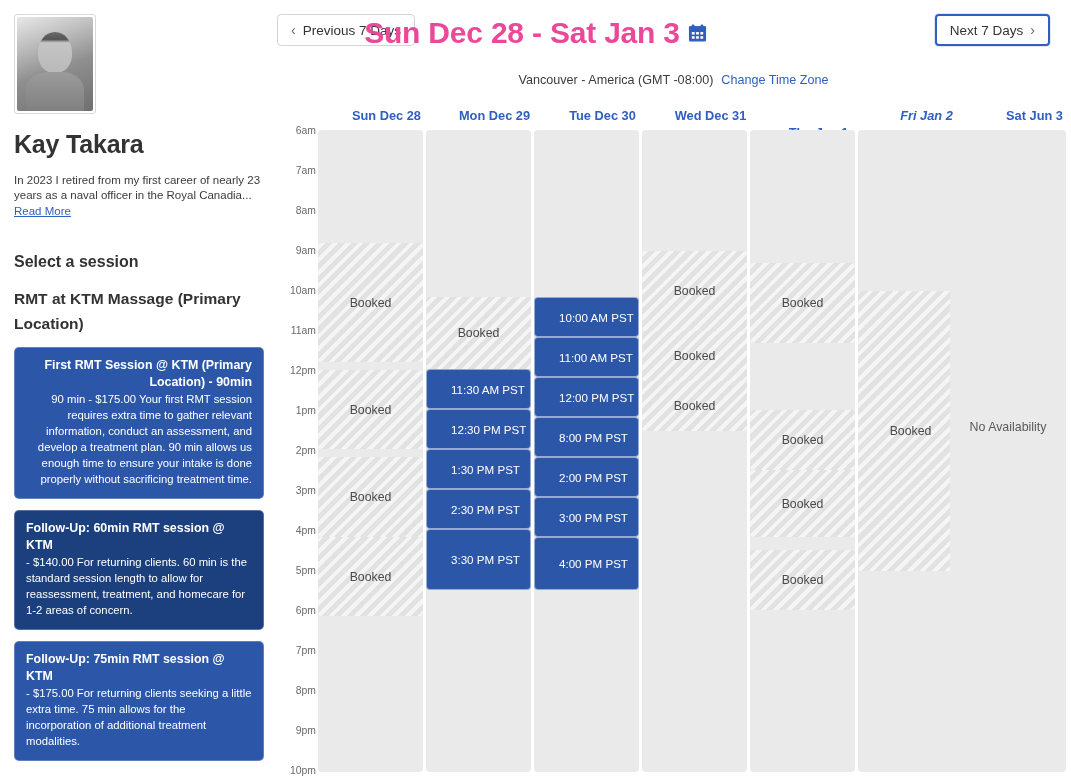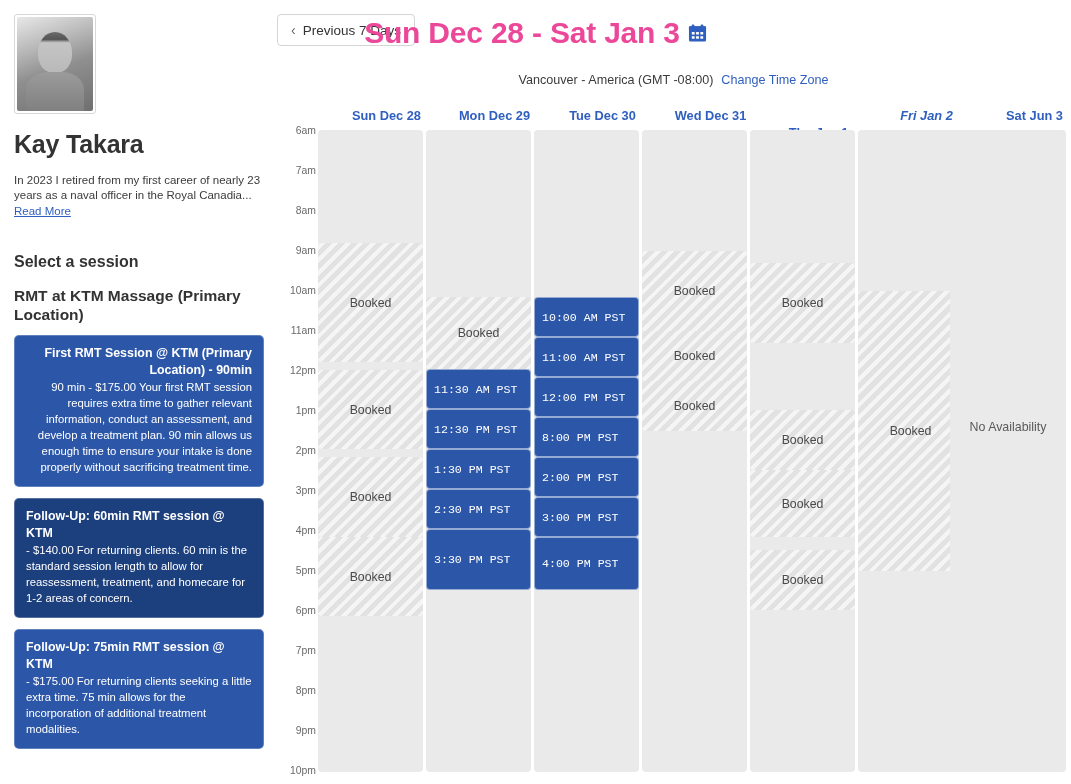--- a/index.html
+++ b/index.html
@@ -79,21 +79,21 @@
     margin-top: 34px;
     font-size: 16px;
     font-weight: bold;
     color: #333333;
   }
   #service-group-title {
     margin-top: 15px;
     font-size: 15.5px;
     font-weight: bold;
     color: #333333;
-    line-height: 19px;
+    line-height: 25px;
   }
 
   .session-card {
     margin-top: 11px;
     border-radius: 5px;
     padding: 9px 11px 11px 11px;
     color: #ffffff;
     cursor: pointer;
     border: 1px solid rgba(255,255,255,0.25);
   }
@@ -227,25 +227,24 @@
     );
     font-size: 12.3px;
     color: #4a4a4a;
   }
   .blk-slot {
     border-radius: 4px;
     border: 1px solid rgba(255,255,255,0.5);
     display: flex;
     align-items: center;
     justify-content: flex-start;
-    padding-left: 7px;
+    padding-left: 24px;
     font-size: 11.6px;
     color: #ffffff;
     cursor: pointer;
-    font-family: Liberation Mono, monospace;
   }
   .no-avail {
     position: absolute;
     left: 0; right: 0;
     display: flex; align-items: center; justify-content: center;
     font-size: 12.4px;
     color: #5a5a5a;
   }
 </style>
 </head>
@@ -284,20 +283,24 @@
           <div class="card-desc">- $175.00 For returning clients seeking a little extra time. 75 min allows for the incorporation of additional treatment modalities.</div>
         </div>
       </div>
   </div>
 
   <div class="nav-btn" id="prev-7-days">
     <span class="chev">‹</span>
     <span>Previous 7 Days</span>
   </div>
 
+  <div class="nav-btn" id="next-7-days">
+    <span>Next 7 Days</span>
+    <span class="chev">›</span>
+  </div>
 
   <div id="date-range-wrap">
     <span id="date-range-title">Sun Dec 28 - Sat Jan 3</span>
     <svg id="calendar-icon" viewBox="0 0 20 20">
       <rect x="1" y="3" width="18" height="16" rx="1.6" fill="#2f5fbf"></rect>
       <rect x="1" y="3" width="18" height="4" fill="#2f5fbf"></rect>
       <rect x="4" y="1" width="2.6" height="3.4" rx="0.8" fill="#2f5fbf"></rect>
       <rect x="13.4" y="1" width="2.6" height="3.4" rx="0.8" fill="#2f5fbf"></rect>
       <rect x="4" y="9" width="3" height="2.6" fill="#ffffff"></rect>
       <rect x="8.5" y="9" width="3" height="2.6" fill="#ffffff"></rect>

